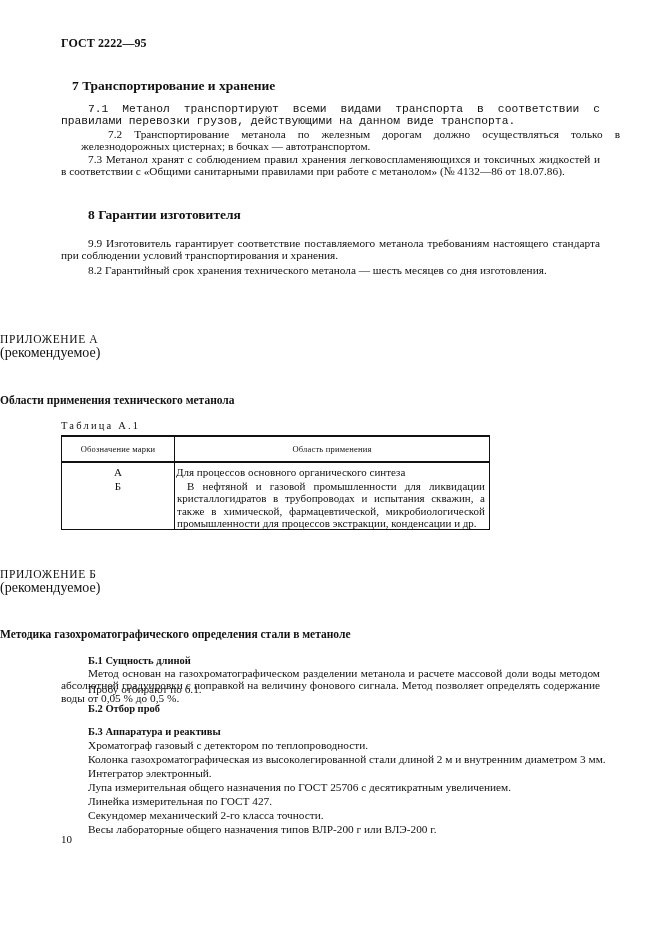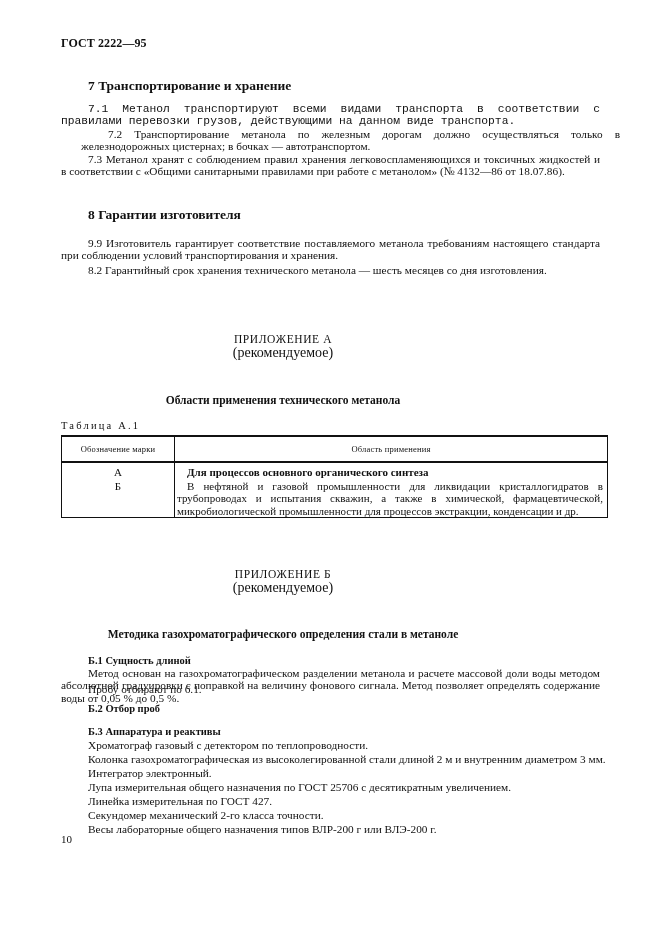--- a/index.html
+++ b/index.html
@@ -3,44 +3,44 @@
 <meta charset="utf-8">
 <style>
   html, body { margin: 0; padding: 0; background: #ffffff; }
   body { width: 661px; height: 936px; position: relative; overflow: hidden;
          font-family: "Liberation Serif", "DejaVu Serif", serif; color: #111; }
   .abs { position: absolute; }
   .hdr { left: 61px; top: 36px; font-size: 12px; font-weight: bold; letter-spacing: 0.1px; }
   .h2 { font-size: 13.5px; font-weight: bold; }
   .p { position: absolute; left: 61px; width: 539px; font-size: 11.3px; line-height: 12.4px; text-align: justify; }
   .p .ind { display: inline-block; width: 27px; }
-  .center { position: absolute; left: 0; width: 566px; text-align: center; }
+  .center { position: absolute; left: 0; width: 566px; text-align: left; }
   .app { font-size: 11.5px; letter-spacing: 0.6px; }
   .app-sub { font-size: 14px; }
   .title-b { font-size: 11.5px; font-weight: bold; }
   .tcap { left: 61px; top: 420px; font-size: 10.5px; letter-spacing: 2.2px; }
-  table.t { position: absolute; left: 61px; top: 435px; width: 547px; border-collapse: collapse;
+  table.t { position: absolute; left: 61px; top: 435px; width: 429px; border-collapse: collapse;
             font-size: 11px; }
   table.t th { font-weight: normal; font-size: 8.5px; height: 22px; border: 1.2px solid #111;
                border-bottom: 2.5px solid #111; border-top: 2px solid #111; letter-spacing: 0.2px; }
   table.t td { border-left: 1.2px solid #111; border-right: 1.2px solid #111; vertical-align: top;
                padding: 0 4px; line-height: 12.2px; }
   table.t tr.last td { border-bottom: 1.5px solid #111; }
   table.t td.mark { text-align: center; width: 104px; }
   table.t td.use { text-align: justify; }
   .sec { position: absolute; left: 88px; font-size: 10.5px; font-weight: bold; }
   .line { position: absolute; left: 88px; font-size: 11.3px; }
   .pgnum { left: 61px; top: 833px; font-size: 11px; }
 </style>
 </head>
 <body>
 
 <div class="abs hdr">ГОСТ 2222—95</div>
 
-<div class="abs h2" style="left:88px; top:78px;">7  Транспортирование и хранение</div>
+<div class="abs h2" style="left:72px; top:78px;">7  Транспортирование и хранение</div>
 <div class="p" style="top:103px;font-family:Liberation Mono, monospace;"><span class="ind"></span><span>7.1  Метанол транспортируют всеми видами транспорта в соответствии с правилами перевозки грузов, действующими на данном виде транспорта.</span></div>
 <div class="p" style="top:128px;margin-left:20px;"><span class="ind"></span><span>7.2 Транспортирование метанола по железным дорогам должно осуществляться только в железнодорожных цистернах; в бочках — автотранспортом.</span></div>
 <div class="p" style="top:153px;"><span class="ind"></span><span>7.3 Метанол хранят с соблюдением правил хранения легковоспламеняющихся и токсичных жидкостей и в соответствии с «Общими санитарными правилами при работе с метанолом» (№ 4132—86 от 18.07.86).</span></div>
 
 <div class="abs h2" style="left:88px; top:207px;">8  Гарантии изготовителя</div>
 <div class="p" style="top:237px;"><span class="ind"></span><span>9.9  Изготовитель гарантирует соответствие поставляемого метанола требованиям настоящего стандарта при соблюдении условий транспортирования и хранения.</span></div>
 <div class="p" style="top:264px;"><span class="ind"></span><span>8.2  Гарантийный срок хранения технического метанола — шесть месяцев со дня изготовления.</span></div>
 
 <div class="center app" style="top:333px;">ПРИЛОЖЕНИЕ А</div>
 <div class="center app-sub" style="top:345px;">(рекомендуемое)</div>
@@ -50,21 +50,21 @@
 <table class="t">
   <thead>
     <tr>
       <th style="width:104px;">Обозначение марки</th>
       <th>Область применения</th>
     </tr>
   </thead>
   <tbody>
     <tr>
       <td class="mark" style="padding-top:3px;">А</td>
-      <td class="use" style="padding-top:3px; padding-left:12px;font-weight:bold;">Для процессов основного органического синтеза</td>
+      <td class="use" style="padding-top:3px; padding-left:1px;">Для процессов основного органического синтеза</td>
     </tr>
     <tr class="last">
       <td class="mark" style="padding-top:2px;">Б</td>
       <td class="use" style="padding-top:2px; padding-left:2px; text-indent:10px;">В нефтяной и газовой промышленности для ликвидации кристаллогидратов в трубопроводах и испытания скважин, а также в химической, фармацевтической, микробиологической промышленности для процессов экстракции, конденсации и др.</td>
     </tr>
   </tbody>
 </table>
 
 <div class="center app" style="top:568px;">ПРИЛОЖЕНИЕ Б</div>
 <div class="center app-sub" style="top:580px;">(рекомендуемое)</div>

